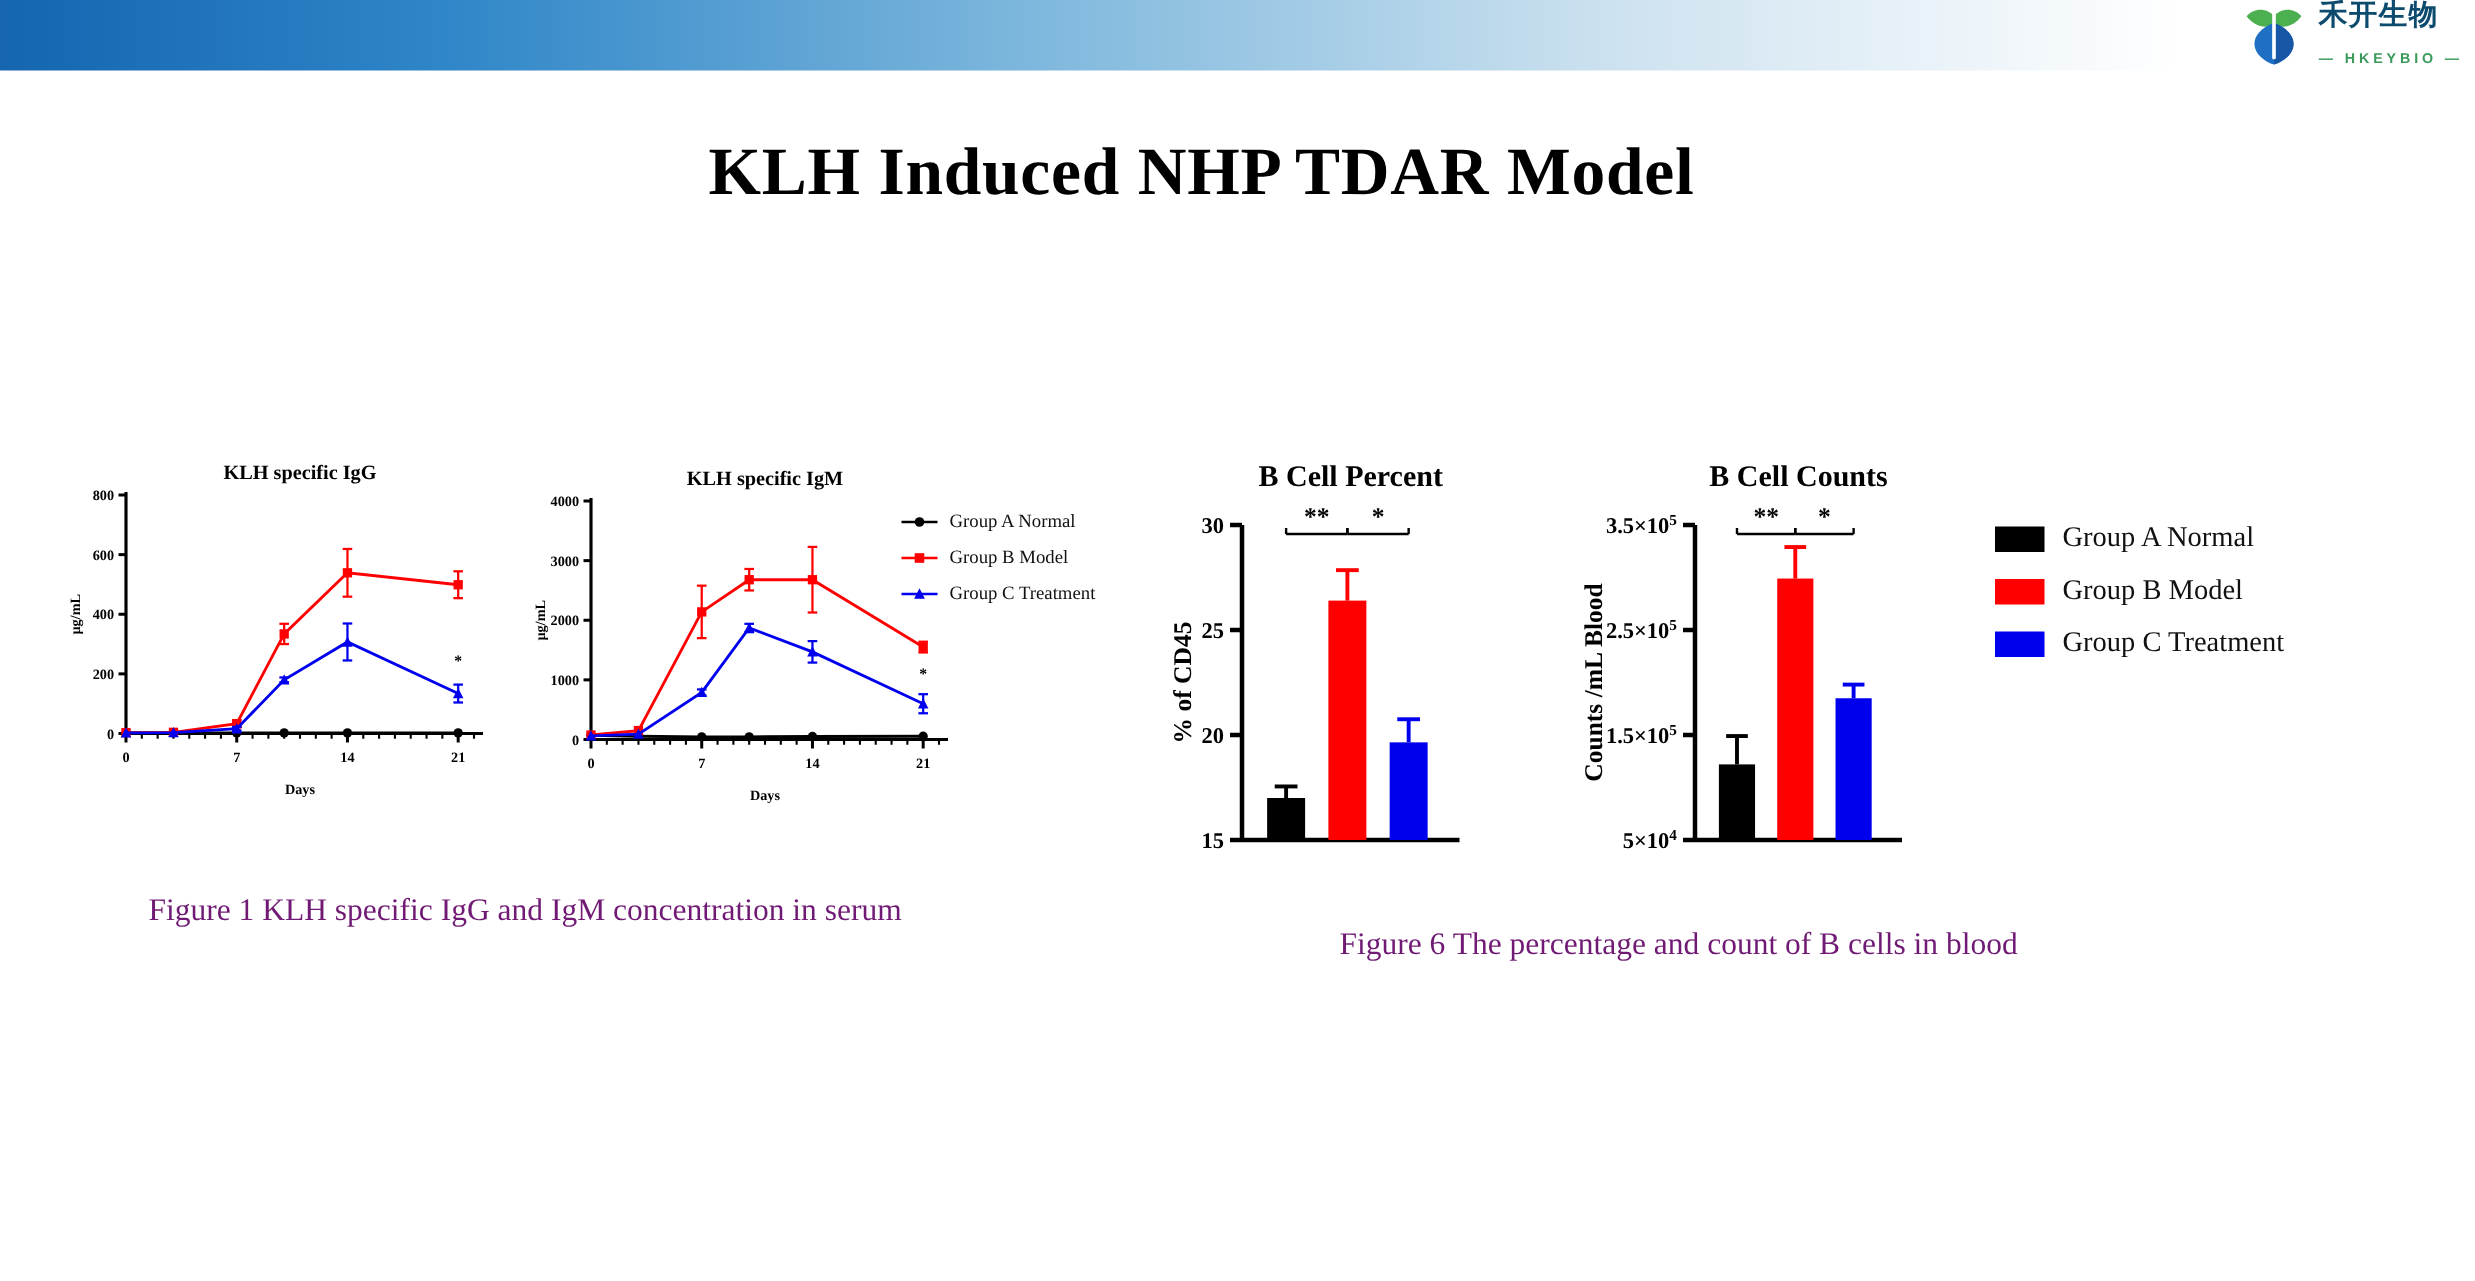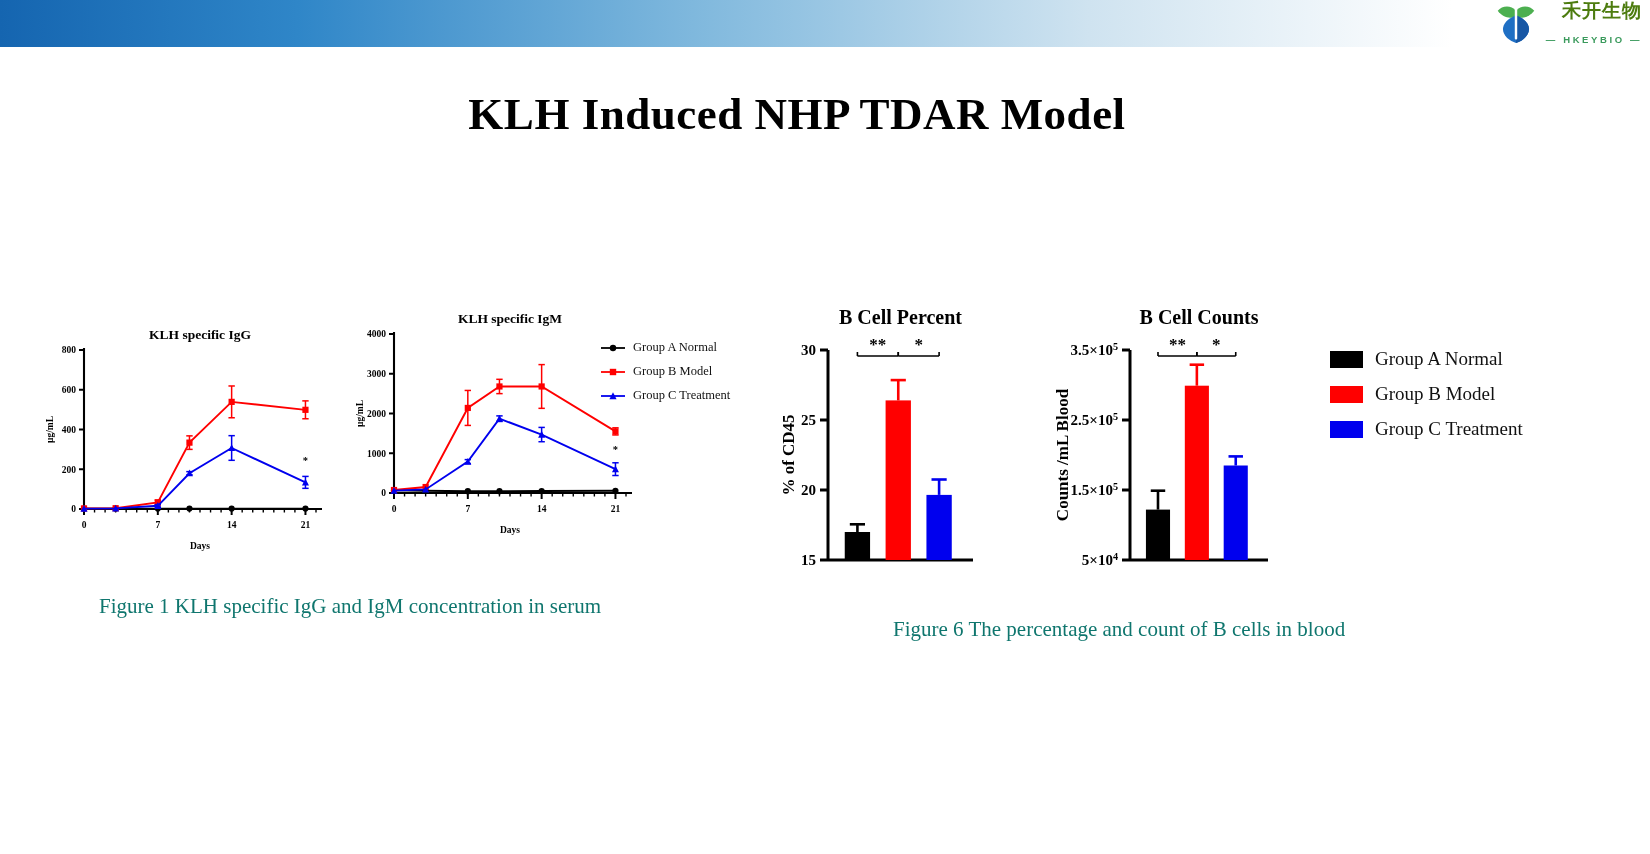--- a/index.html
+++ b/index.html
@@ -15,46 +15,47 @@
     background:linear-gradient(90deg,#1565b0 0%, #2f86c8 18%, #7fb8dd 42%, #cfe3f0 66%, #ffffff 88%, #ffffff 100%);
   }
   .logo {
     position:absolute; right:8px; top:2px; height:42px;
     display:flex; align-items:center; gap:9px;
   }
   .logo-mark { width:42px; height:40px; display:block; }
   .logo-text { display:flex; flex-direction:column; justify-content:center; line-height:1; }
   .logo-cn {
     font-family:"DejaVu Sans", sans-serif;
-    font-size:19px; font-weight:700; color:#4d7c0f; letter-spacing:1px;text-align:right;
+    font-size:19px; font-weight:700; color:#0c4a6e; letter-spacing:1px;
   }
   .logo-en {
     font-family:"Liberation Sans", sans-serif;
     font-size:9.5px; font-weight:700; color:#3a9a5c; letter-spacing:2.6px;
     margin-top:15px;
   }
   .slide-title {
-    position:absolute; left:17px; top:88px; width:1560px;
+    position:absolute; left:1px; top:88px; width:1560px;
     text-align:center;
     font-family:"Liberation Serif", serif;
     font-weight:700; font-size:45px; color:#000;
     letter-spacing:0.5px;
+    padding-left:20px;
   }
   .chart-wrap { position:absolute; }
-  #fig1-igg  { left:40px;  top:316px;text-decoration:underline; }
+  #fig1-igg  { left:40px;  top:296px;text-decoration:underline; }
   #fig1-igm  { left:350px; top:300px; }
   #fig1-legend { left:600px; top:340px; }
   #fig2-bcp  { left:780px;  top:295px; }
   #fig2-bcc  { left:1050px; top:295px; }
   #fig2-legend { left:1330px; top:348px; }
 
   .caption {
     position:absolute;
     font-family:"Liberation Serif", serif;
-    font-size:21px; color:#0f766e; white-space:nowrap;
+    font-size:21px; color:#701a75; white-space:nowrap;
   }
   #cap1 { left:99px;  top:594px; }
   #cap2 { left:893px; top:617px; }
 
   .legend-line { display:flex; flex-direction:column; gap:9px; }
   .legend-line .row { display:flex; align-items:center; gap:7px; }
   .legend-line .sym { width:26px; height:12px; display:block; }
   .legend-line .lbl {
     font-family:"Liberation Serif", serif;
     font-size:12.5px; color:#111;

